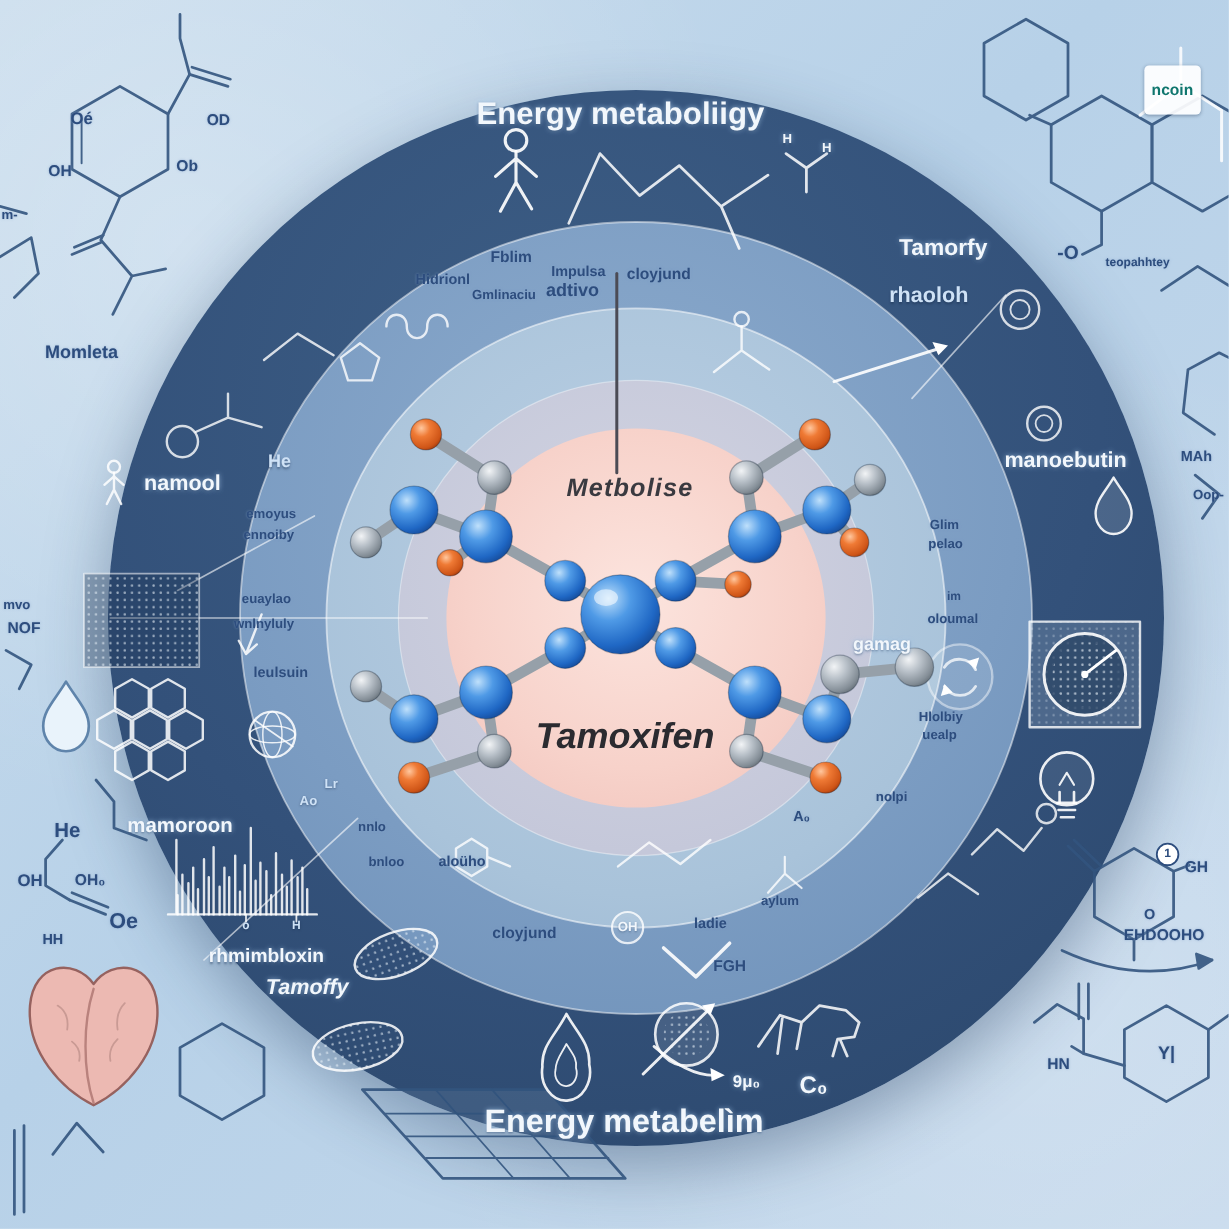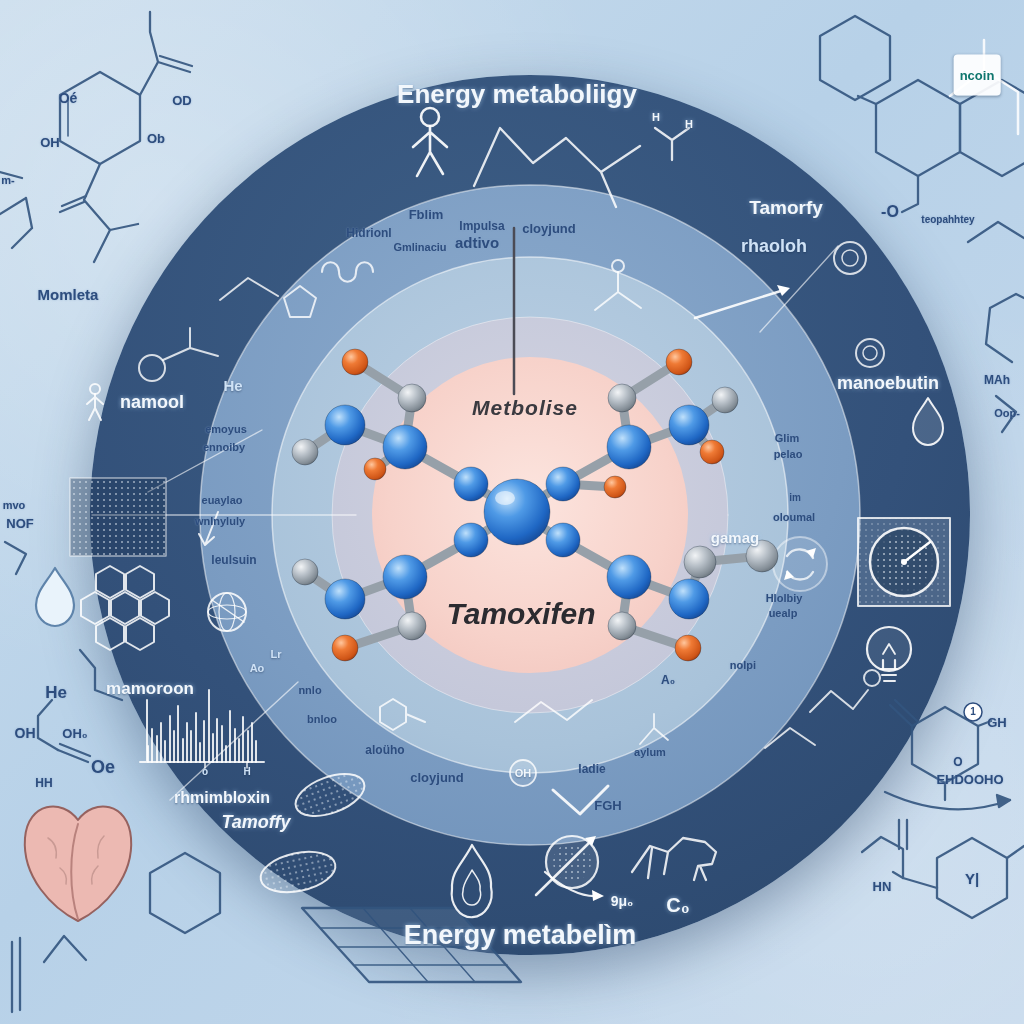--- a/index.html
+++ b/index.html
@@ -334,21 +334,21 @@
     <span class="lbl lb" style="left:257px;top:668px;font-size:11px">Ao</span>
 
     <span class="lbl lw" style="left:150px;top:688px;font-size:17px">mamoroon</span>
     <span class="lbl lw" style="left:222px;top:798px;font-size:16px">rhmimbloxin</span>
     <span class="lbl lw it" style="left:256px;top:822px;font-size:18px">Tamoffy</span>
     <span class="lbl lb" style="left:205px;top:772px;font-size:10px">o</span>
     <span class="lbl lb" style="left:247px;top:772px;font-size:10px">H</span>
 
     <span class="lbl ld" style="left:310px;top:690px;font-size:11px">nnlo</span>
     <span class="lbl ld" style="left:322px;top:719px;font-size:11px">bnloo</span>
-    <span class="lbl ld" style="left:385px;top:750px;font-size:12px">aloüho</span>
+    <span class="lbl ld" style="left:385px;top:718px;font-size:12px">aloüho</span>
     <span class="lbl ld" style="left:437px;top:777px;font-size:13px">cloyjund</span>
     <span class="lbl ld" style="left:592px;top:769px;font-size:12px">ladie</span>
     <span class="lbl ld" style="left:608px;top:805px;font-size:13px">FGH</span>
     <span class="lbl ld" style="left:650px;top:752px;font-size:11px">aylum</span>
     <span class="lbl lw" style="left:523px;top:773px;font-size:11px">OH</span>
 
     <span class="lbl lw" style="left:735px;top:537px;font-size:15px">gamag</span>
     <span class="lbl ld" style="left:787px;top:438px;font-size:11px">Glim</span>
     <span class="lbl ld" style="left:788px;top:454px;font-size:11px">pelao</span>
     <span class="lbl ld" style="left:795px;top:498px;font-size:10px">im</span>

